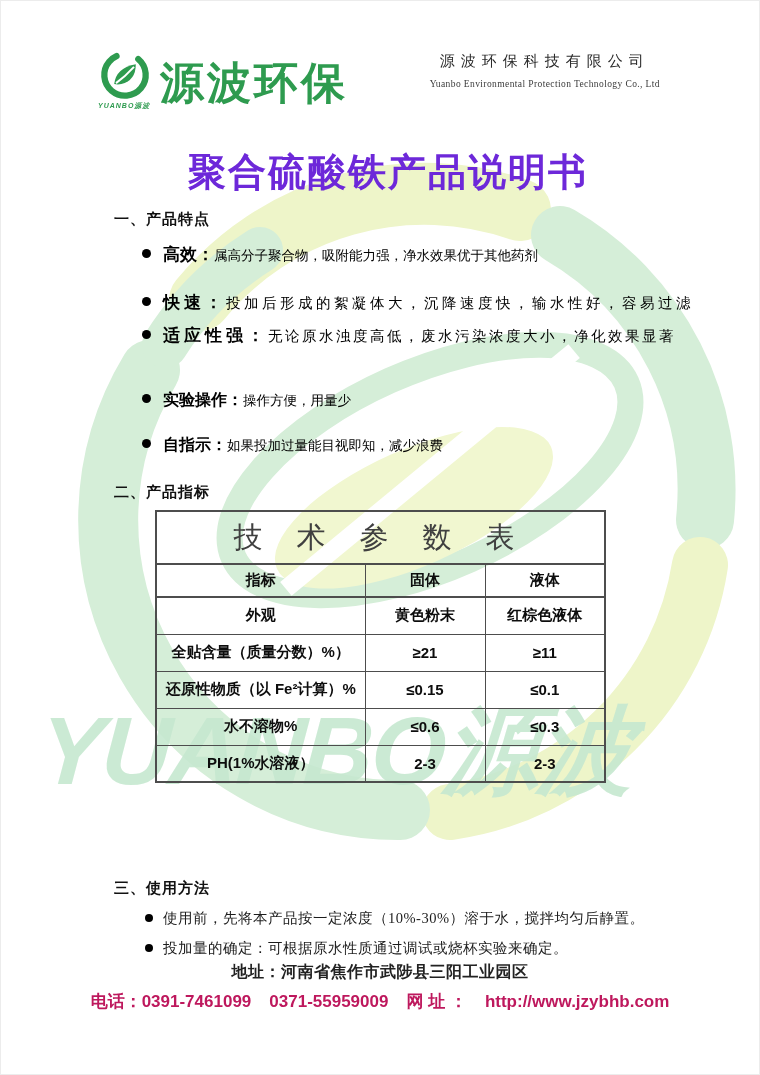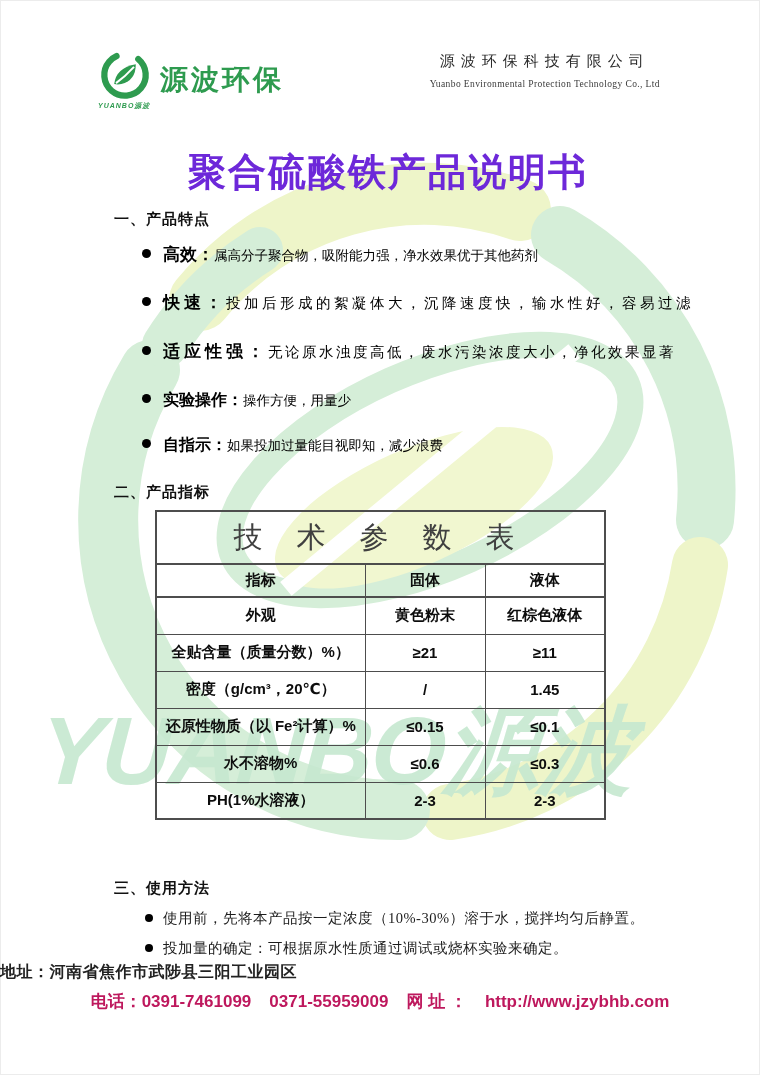--- a/index.html
+++ b/index.html
@@ -17,21 +17,21 @@
     position:absolute; left:40px; top:688px; width:690px; z-index:0;
     font-size:96px; font-weight:bold; font-style:italic;
     color:#c6e8d0; opacity:.9; letter-spacing:-2px; white-space:nowrap;
     transform:skewX(-4deg);
   }
   .layer { position:relative; z-index:1; }
   
   .logo-wrap { position:absolute; left:98px; top:48px; display:flex; align-items:flex-start; }
   .logo-badge { width:54px; height:54px; }
   .brand-cn {
-    margin-left:8px; margin-top:13px; font-size:28px; font-weight:bold;
+    margin-left:8px; margin-top:6px; font-size:44px; font-weight:bold;
     color:#2e9b4f; letter-spacing:3px; white-space:nowrap;text-align:right;
   }
   .logo-sub {
     position:absolute; left:98px; top:101px; font-size:7px; font-weight:bold;
     color:#2e9b4f; font-style:italic; letter-spacing:1px;
   }
   .company { position:absolute; right:100px; top:52px; text-align:center; }
   .company-cn {
     font-family:"Liberation Serif","DejaVu Serif",serif;
     font-size:15px; color:#2b2b2b; letter-spacing:6px; white-space:nowrap;
@@ -46,21 +46,21 @@
     font-size:38px; font-weight:bold; color:#6d28d9; letter-spacing:2px;
   }
   
   .sec-head { position:absolute; left:114px; font-size:15px; font-weight:bold; color:#111; letter-spacing:1px; }
   .sec1 { top:210px; } .sec2 { top:483px; } .sec3 { top:879px; }
   
   .feat { position:absolute; left:142px; white-space:nowrap; }
   .dot { display:inline-block; width:9px; height:9px; border-radius:50%; background:#000; margin-right:12px; vertical-align:2px; }
   .flabel { font-size:17px; font-weight:bold; color:#000; }
   .fdesc { font-family:"Liberation Serif","DejaVu Serif",serif; font-size:13.5px; color:#000000; }
-  .f1 { top:243px; } .f2 { top:291px; } .f3 { top:340px; } .f4 { top:390px; } .f5 { top:435px; }
+  .f1 { top:243px; } .f2 { top:291px; } .f3 { top:324px; } .f4 { top:390px; } .f5 { top:435px; }
   .f2 .flabel, .f3 .flabel { letter-spacing:4px; }
   .f2 .fdesc { font-size:14.5px; letter-spacing:3.5px; }
   .f3 .fdesc { font-size:14.5px; letter-spacing:2.5px; }
   .f4 .flabel, .f5 .flabel { font-size:16px; }
   
   .spec-table {
     position:absolute; left:155px; top:510px; width:449px;
     border-collapse:collapse; table-layout:fixed;
     background:transparent;
   }
@@ -75,21 +75,21 @@
   .spec-table .hrow td { height:33px; border-bottom:2px solid #4d4d4d; }
   .spec-table .drow td { height:37px; }
   .spec-table { border:2px solid #4d4d4d; }
   
   .usage { position:absolute; left:145px; white-space:nowrap; }
   .usage .dot { width:8px; height:8px; margin-right:10px; vertical-align:1px; }
   .udesc { font-family:"Liberation Serif","DejaVu Serif",serif; font-size:14.5px; color:#1c1c1c; letter-spacing:.5px; }
   .u1 { top:909px; } .u2 { top:939px; }
   
   .addr {
-    position:absolute; left:0; top:962px; width:100%; 
+    position:absolute; left:0; top:962px; width:100%; text-align:center;
     font-size:16px; font-weight:600; color:#222; letter-spacing:.5px;
   }
   .contact {
     position:absolute; left:0; top:990px; width:100%; text-align:center;
     font-size:17px; font-weight:600; color:#be185d;
   }
   .contact span { margin:0 9px; }
 </style>
 </head>
 <body>
@@ -170,25 +170,20 @@
         <td>外观</td>
         <td>黄色粉末</td>
         <td>红棕色液体</td>
       </tr>
       <tr class="drow">
         <td>全贴含量（质量分数）%）</td>
         <td>≥21</td>
         <td>≥11</td>
       </tr>
       <tr class="drow">
-        <td>密度（g/cm³，20℃）</td>
-        <td>/</td>
-        <td>1.45</td>
-      </tr>
-      <tr class="drow">
         <td>还原性物质（以 Fe²计算）%</td>
         <td>≤0.15</td>
         <td>≤0.1</td>
       </tr>
       <tr class="drow">
         <td>水不溶物%</td>
         <td>≤0.6</td>
         <td>≤0.3</td>
       </tr>
       <tr class="drow">

